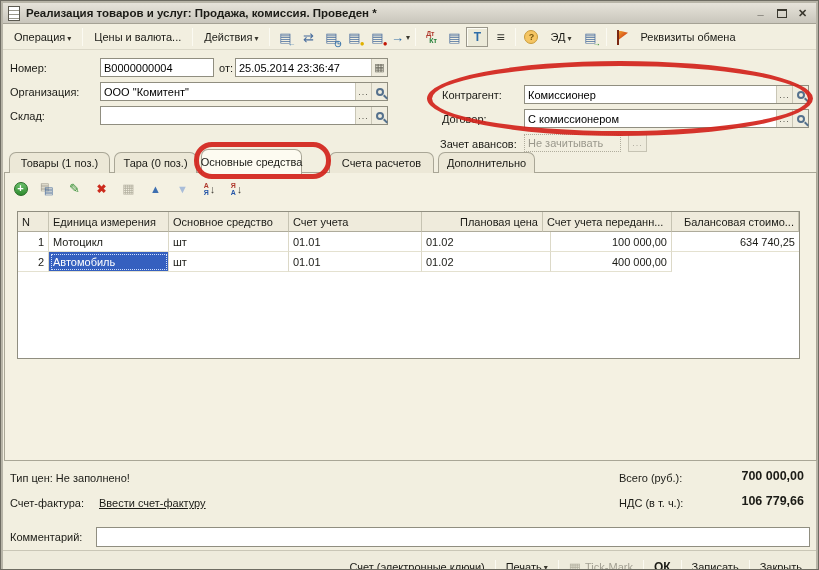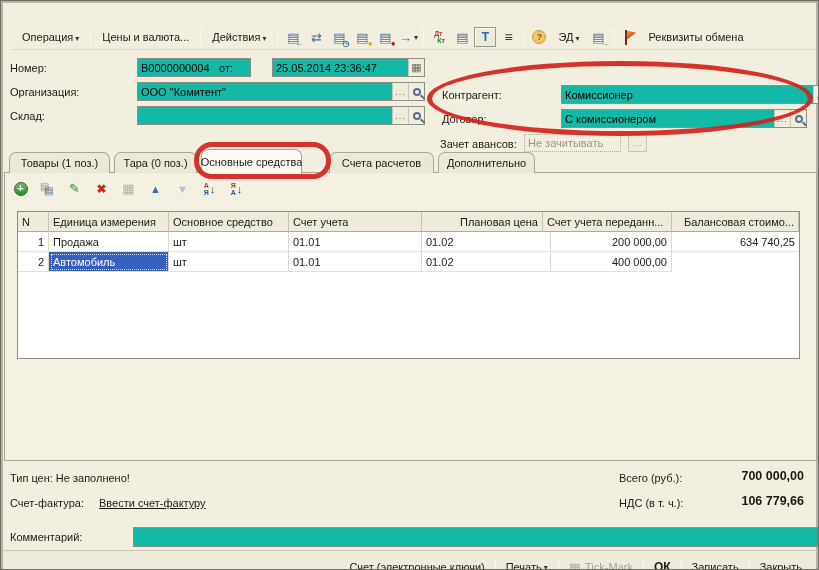--- a/index.html
+++ b/index.html
@@ -17,21 +17,21 @@
               repeating-linear-gradient(#fff 0 3px,#9a988c 3px 4px);
               border:1px solid #5b5950; background-color:#fff; }
   .title-text { font-weight:bold; font-size:11.5px; margin-left:6px; white-space:nowrap; }
   .win-controls { margin-left:auto; display:flex; gap:4px; align-items:center; }
   .win-btn { width:17px; height:15px; display:flex; align-items:center; justify-content:center;
              color:#3a382f; font-size:11px; font-weight:bold; cursor:default; }
   .win-btn .maxbox { width:10px; height:9px; border:1px solid #3a382f; border-top:2px solid #3a382f; }
   .win-btn.min span { transform:translateY(-3px); }
 
   
-  .toolbar { position:absolute; top:24px; left:10px; right:2px; height:25px;
+  .toolbar { position:absolute; top:24px; left:2px; right:2px; height:25px;
              display:flex; align-items:center; padding:0 4px; gap:1px;
              border-bottom:1px solid #dbd8c8; }
   .tb-btn { padding:3px 7px; white-space:nowrap; }
   .caret { font-size:8px; margin-left:2px; color:#3a382f; }
   .tb-sep { width:1px; height:18px; background:#cfccbc; border-right:1px solid #fbfaf2; margin:0 3px; }
   .tb-icon { width:22px; height:20px; position:relative; display:flex; align-items:center;
              justify-content:center; font-size:13px; color:#4a6e9e; }
   .tb-icon .badge { position:absolute; right:1px; bottom:-1px; font-size:8px; font-weight:bold; }
   .b-blue { color:#2e6da8; } .b-yellow { color:#e0b100; } .b-red { color:#c21807; }
   .b-green { color:#2e8b2e; }
@@ -44,22 +44,22 @@
   .help-icon { width:14px; height:14px; border-radius:50%; background:#f5c563; border:1px solid #c89b3c;
                color:#7a5a10; font-size:9px; font-weight:bold; display:flex; align-items:center; justify-content:center; }
   .flag-icon { position:relative; width:13px; height:15px; }
   .flag-icon::before { content:""; position:absolute; left:2px; top:0; width:2px; height:15px; background:#7a2813; }
   .flag-icon::after { content:""; position:absolute; left:4px; top:1px; width:9px; height:9px;
                       background:linear-gradient(135deg,#f0a030,#c21807);
                       clip-path:polygon(0 0,100% 25%,0 100%); }
 
   
   .lbl { position:absolute; white-space:nowrap; }
-  .fldgrp { position:absolute; display:flex; align-items:stretch; background:#14b8a6;
-            border:1px solid #908e80;margin-left:37px; }
+  .fldgrp { position:absolute; display:flex; align-items:stretch; background:#ffffff;
+            border:1px solid #908e80; }
   .fldgrp input { flex:1; min-width:0; border:none; outline:none; font:inherit; padding:0 3px; background:transparent; }
   .in-btn { width:16px; border-left:1px solid #c9c6b6; background:#f0eddf; display:flex;
             align-items:center; justify-content:center; font-size:9px; color:#55534a; letter-spacing:1px; }
   .lens { position:relative; width:8px; height:8px; border:2px solid #55718d; border-radius:50%; }
   .lens::after { content:""; position:absolute; left:5px; top:6px; width:5px; height:2px;
                  background:#55718d; transform:rotate(45deg); }
   .cal-glyph { font-size:11px; color:#6b6a5e; letter-spacing:0; }
   .disabled-fld { position:absolute; border:1px dotted #b0ad9d; color:#9a988c; background:transparent;
                   display:flex; align-items:center; padding:0 3px; }
   .dots-disabled { position:absolute; border:1px solid #c6c3b3; background:#eeebdc; color:#aaa79a;
@@ -122,20 +122,35 @@
   
   .annot { position:absolute; border:5px solid #d2231b; pointer-events:none; z-index:10;
            border-radius:50%; opacity:.92; }
   .annot.rect { border-radius:18px; }
 </style>
 </head>
 <body>
 
 <div id="window">
 
+  <div class="titlebar">
+    <span class="doc-icon"></span>
+    <span class="title-text">Реализация товаров и услуг: Продажа, комиссия. Проведен *</span>
+    <span class="win-controls">
+      <span class="win-btn min">
+          <span>_</span>
+        </span>
+      <span class="win-btn">
+          <span class="maxbox"></span>
+        </span>
+      <span class="win-btn">
+          <span>✕</span>
+        </span>
+    </span>
+  </div>
 
   <div class="toolbar">
     <span class="tb-btn"><span>Операция</span><span class="caret">▾</span></span>
     <span class="tb-sep"></span>
     <span class="tb-btn">Цены и валюта...</span>
     <span class="tb-sep"></span>
     <span class="tb-btn"><span>Действия</span><span class="caret">▾</span></span>
     <span class="tb-sep"></span>
 
     <span class="tb-icon">
@@ -226,21 +241,21 @@
   <span class="lbl" style="left:441px;top:88px">Контрагент:</span>
   <div class="fldgrp" style="left:523px;top:84px;width:285px;height:19px">
     <input value="Комиссионер" style="">
     <span class="in-btn">...</span>
     <span class="in-btn">
         <span class="lens"></span>
       </span>
   </div>
 
   <span class="lbl" style="left:441px;top:112px">Договор:</span>
-  <div class="fldgrp" style="left:523px;top:108px;width:246px;height:19px">
+  <div class="fldgrp" style="left:523px;top:108px;width:285px;height:19px">
     <input value="С комиссионером" style="">
     <span class="in-btn">...</span>
     <span class="in-btn">
         <span class="lens"></span>
       </span>
   </div>
 
   <span class="lbl" style="left:439px;top:137px">Зачет авансов:</span>
   <div class="disabled-fld" style="left:523px;top:133px;width:97px;height:18px">Не зачитывать</div>
   <div class="dots-disabled" style="left:627px;top:133px;width:19px;height:18px">...</div>
@@ -302,25 +317,25 @@
         <span class="cell c0">N</span>
         <span class="cell c2">Единица измерения</span>
         <span class="cell c1">Основное средство</span>
         <span class="cell c3">Счет учета</span>
         <span class="cell c5">Плановая цена</span>
         <span class="cell c4">Счет учета переданн...</span>
         <span class="cell c6">Балансовая стоимо...</span>
       </div>
       <div class="trow">
         <span class="cell c0">1</span>
-        <span class="cell c1">Продажа</span>
+        <span class="cell c1">Мотоцикл</span>
         <span class="cell c2">шт</span>
         <span class="cell c3">01.01</span>
         <span class="cell c4">01.02</span>
-        <span class="cell c5">200 000,00</span>
+        <span class="cell c5">100 000,00</span>
         <span class="cell c6">634 740,25</span>
       </div>
       <div class="trow">
         <span class="cell c0">2</span>
         <span class="cell c1 sel">Автомобиль</span>
         <span class="cell c2">шт</span>
         <span class="cell c3">01.01</span>
         <span class="cell c4">01.02</span>
         <span class="cell c5">400 000,00</span>
       </div>

